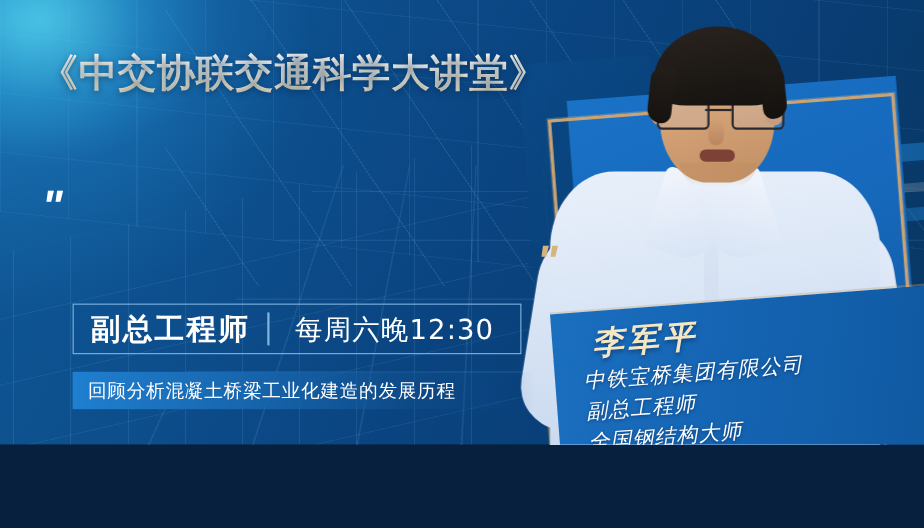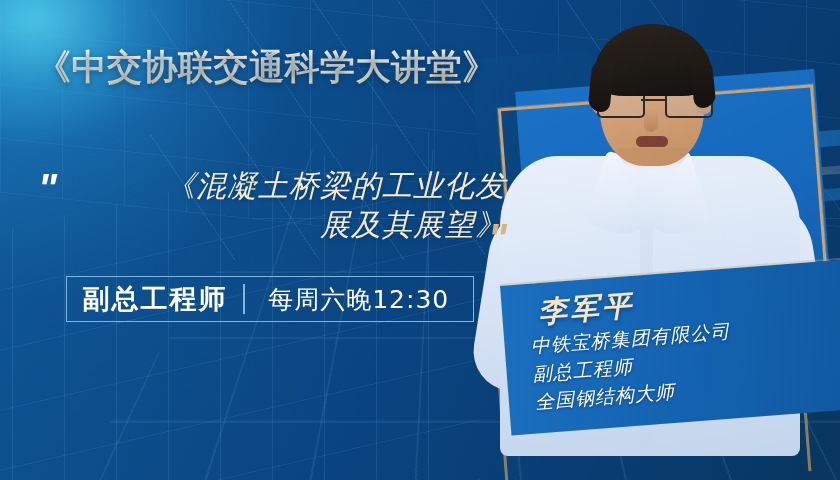--- a/index.html
+++ b/index.html
@@ -1,19 +1,19 @@
 <!DOCTYPE html>
 <html><head>
 <meta charset="utf-8">
 <style>
   html,body{margin:0;padding:0;background:#07203d;}
   body{width:840px;height:480px;overflow:hidden;font-family:"Liberation Sans","DejaVu Sans",sans-serif;}
 
   #poster{
-    position:relative;width:840px;height:480px;overflow:hidden;
+    position:relative;width:840px;height:404px;overflow:hidden;
     background:
       radial-gradient(circle at 2% 4%, rgba(60,200,235,.55) 0%, rgba(40,150,215,.30) 14%, rgba(20,90,165,.05) 30%, rgba(0,0,0,0) 46%),
       linear-gradient(115deg,#0f5796 0%,#0d4f8d 26%,#0a4480 52%,#093d74 74%,#08365f 100%);
   }
 
   
   .grid-layer{position:absolute;inset:0;pointer-events:none;}
 
   .persp-left{
     position:absolute;left:-40px;top:180px;width:520px;height:360px;
@@ -260,33 +260,32 @@
       <div class="ph-hair-side2"></div>
     </div>
   </div>
 
   <div class="headline">
     <span>《中交协联交通科学大讲堂》</span>
   </div>
 
   <div class="quote-block">
     <div class="qmark open">"</div>
-    <div class="qtext">
-      <div>《混凝土桥梁的工业化发</div>
-      <div>展及其展望》</div>
-    </div>
     <div class="qmark close">"</div>
   </div>
 
   <div class="infobox">
     <div class="left">副总工程师</div>
     <div class="divider"></div>
     <div class="right">每周六晚12:30</div>
   </div>
 
+  <div class="descbar">
+    <span>回顾分析混凝土桥梁工业化建造的发展历程</span>
+  </div>
 
   <div class="speaker-panel"></div>
   <div class="speaker-inner">
     <div class="sp-name">李军平</div>
     <div class="sp-line sp-l1">中铁宝桥集团有限公司</div>
     <div class="sp-line sp-l2">副总工程师</div>
     <div class="sp-line sp-l3">全国钢结构大师</div>
   </div>
 
 </div>

